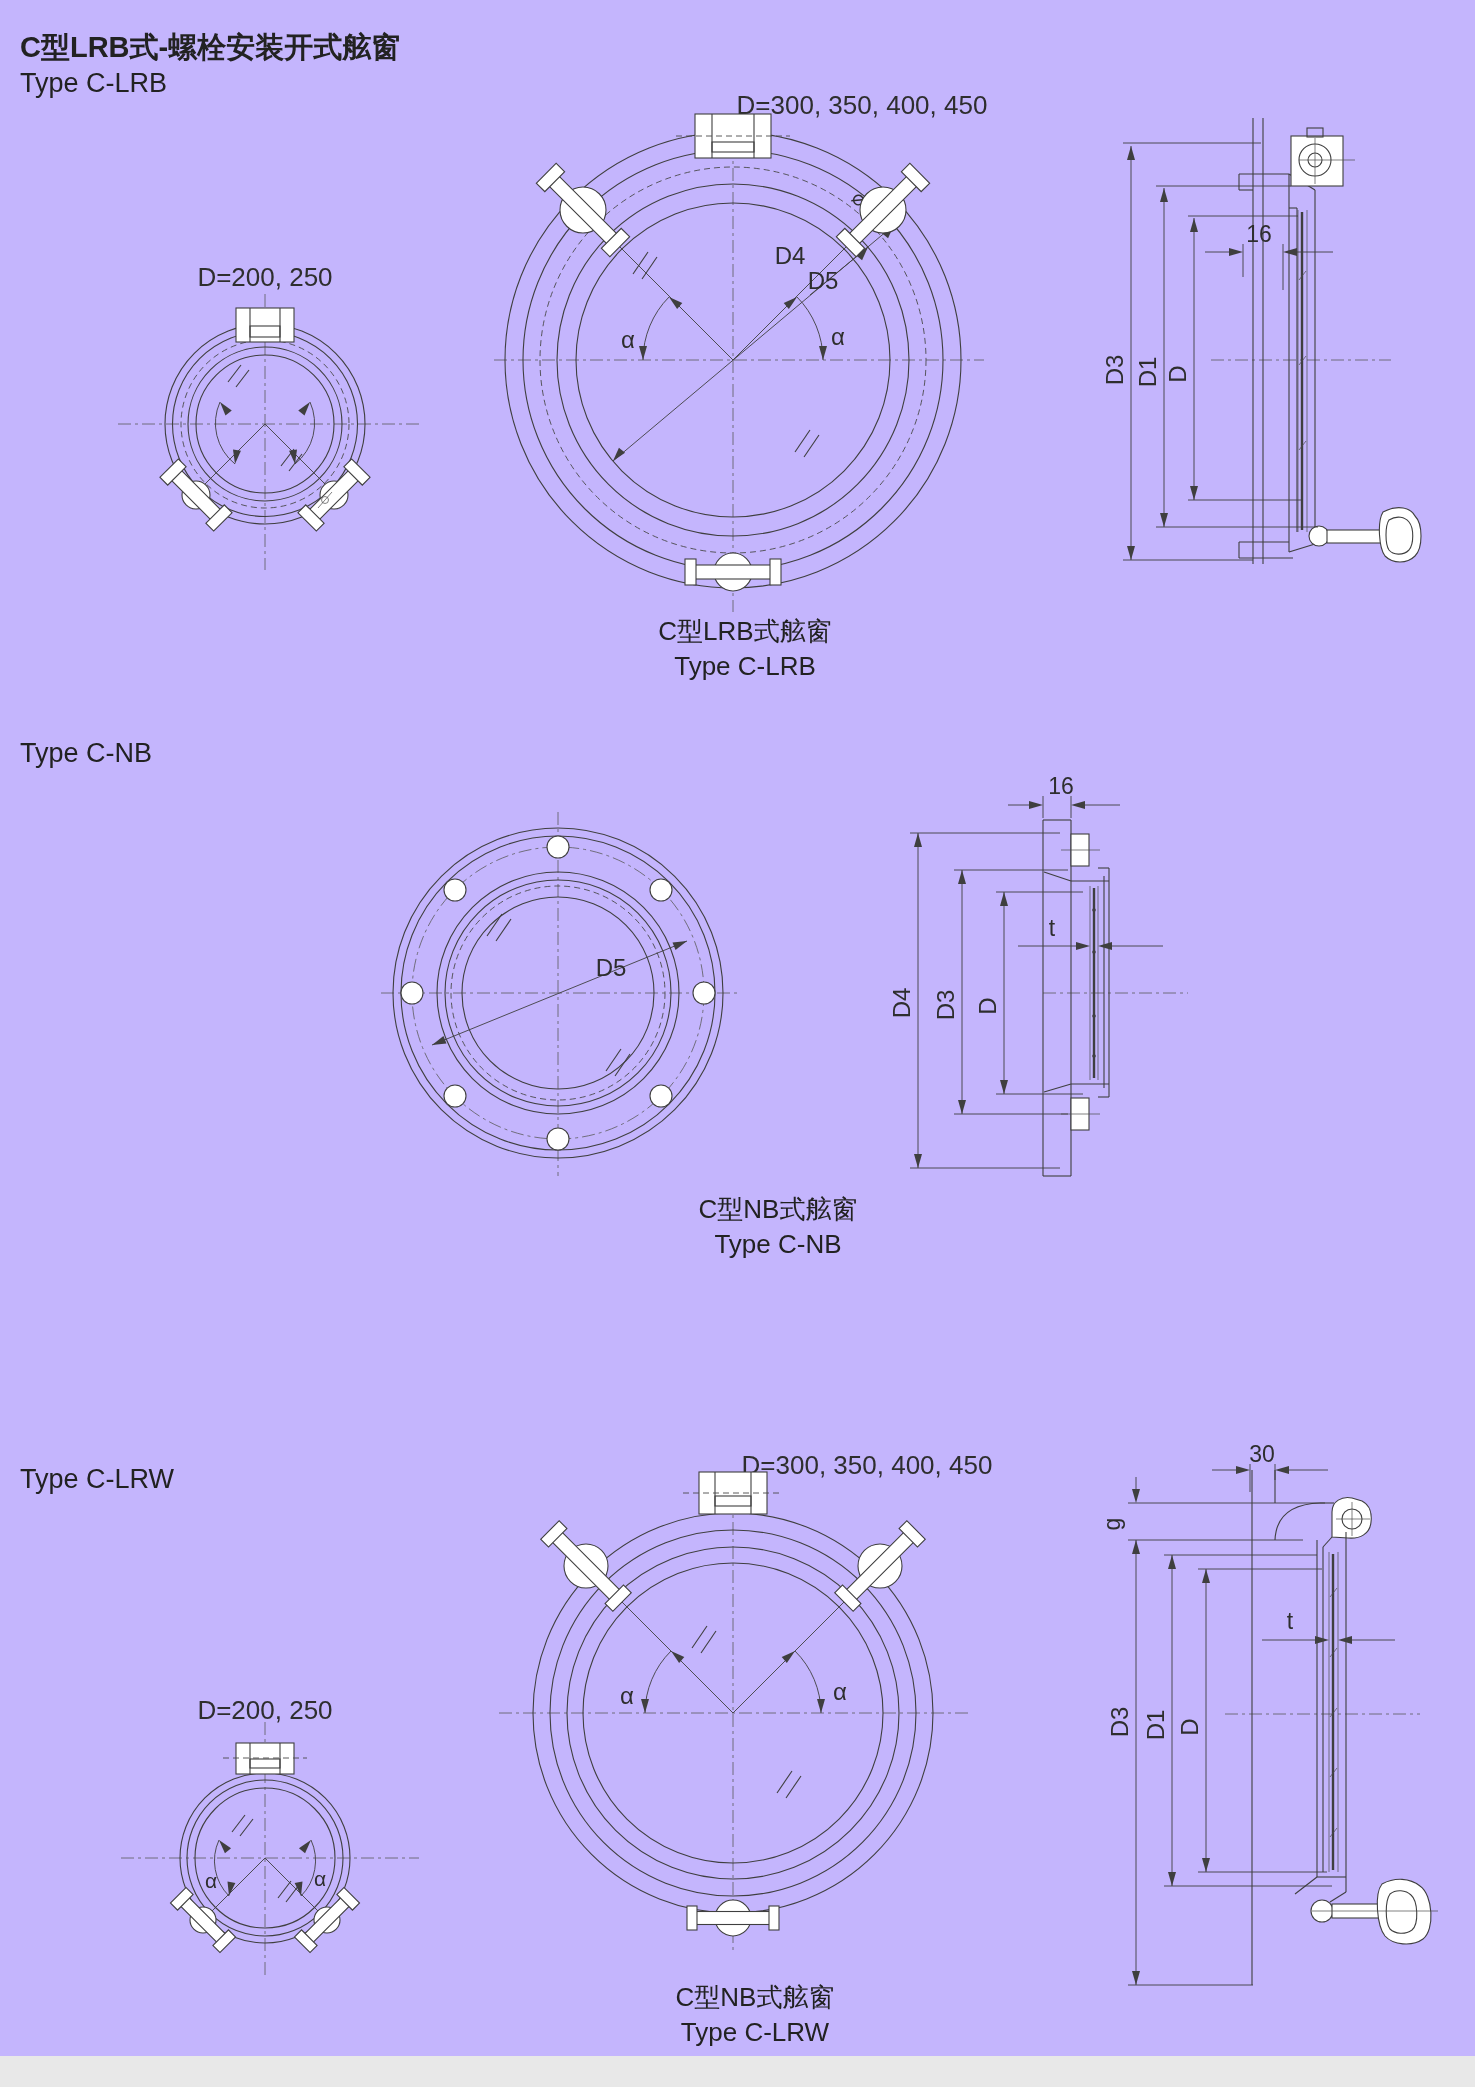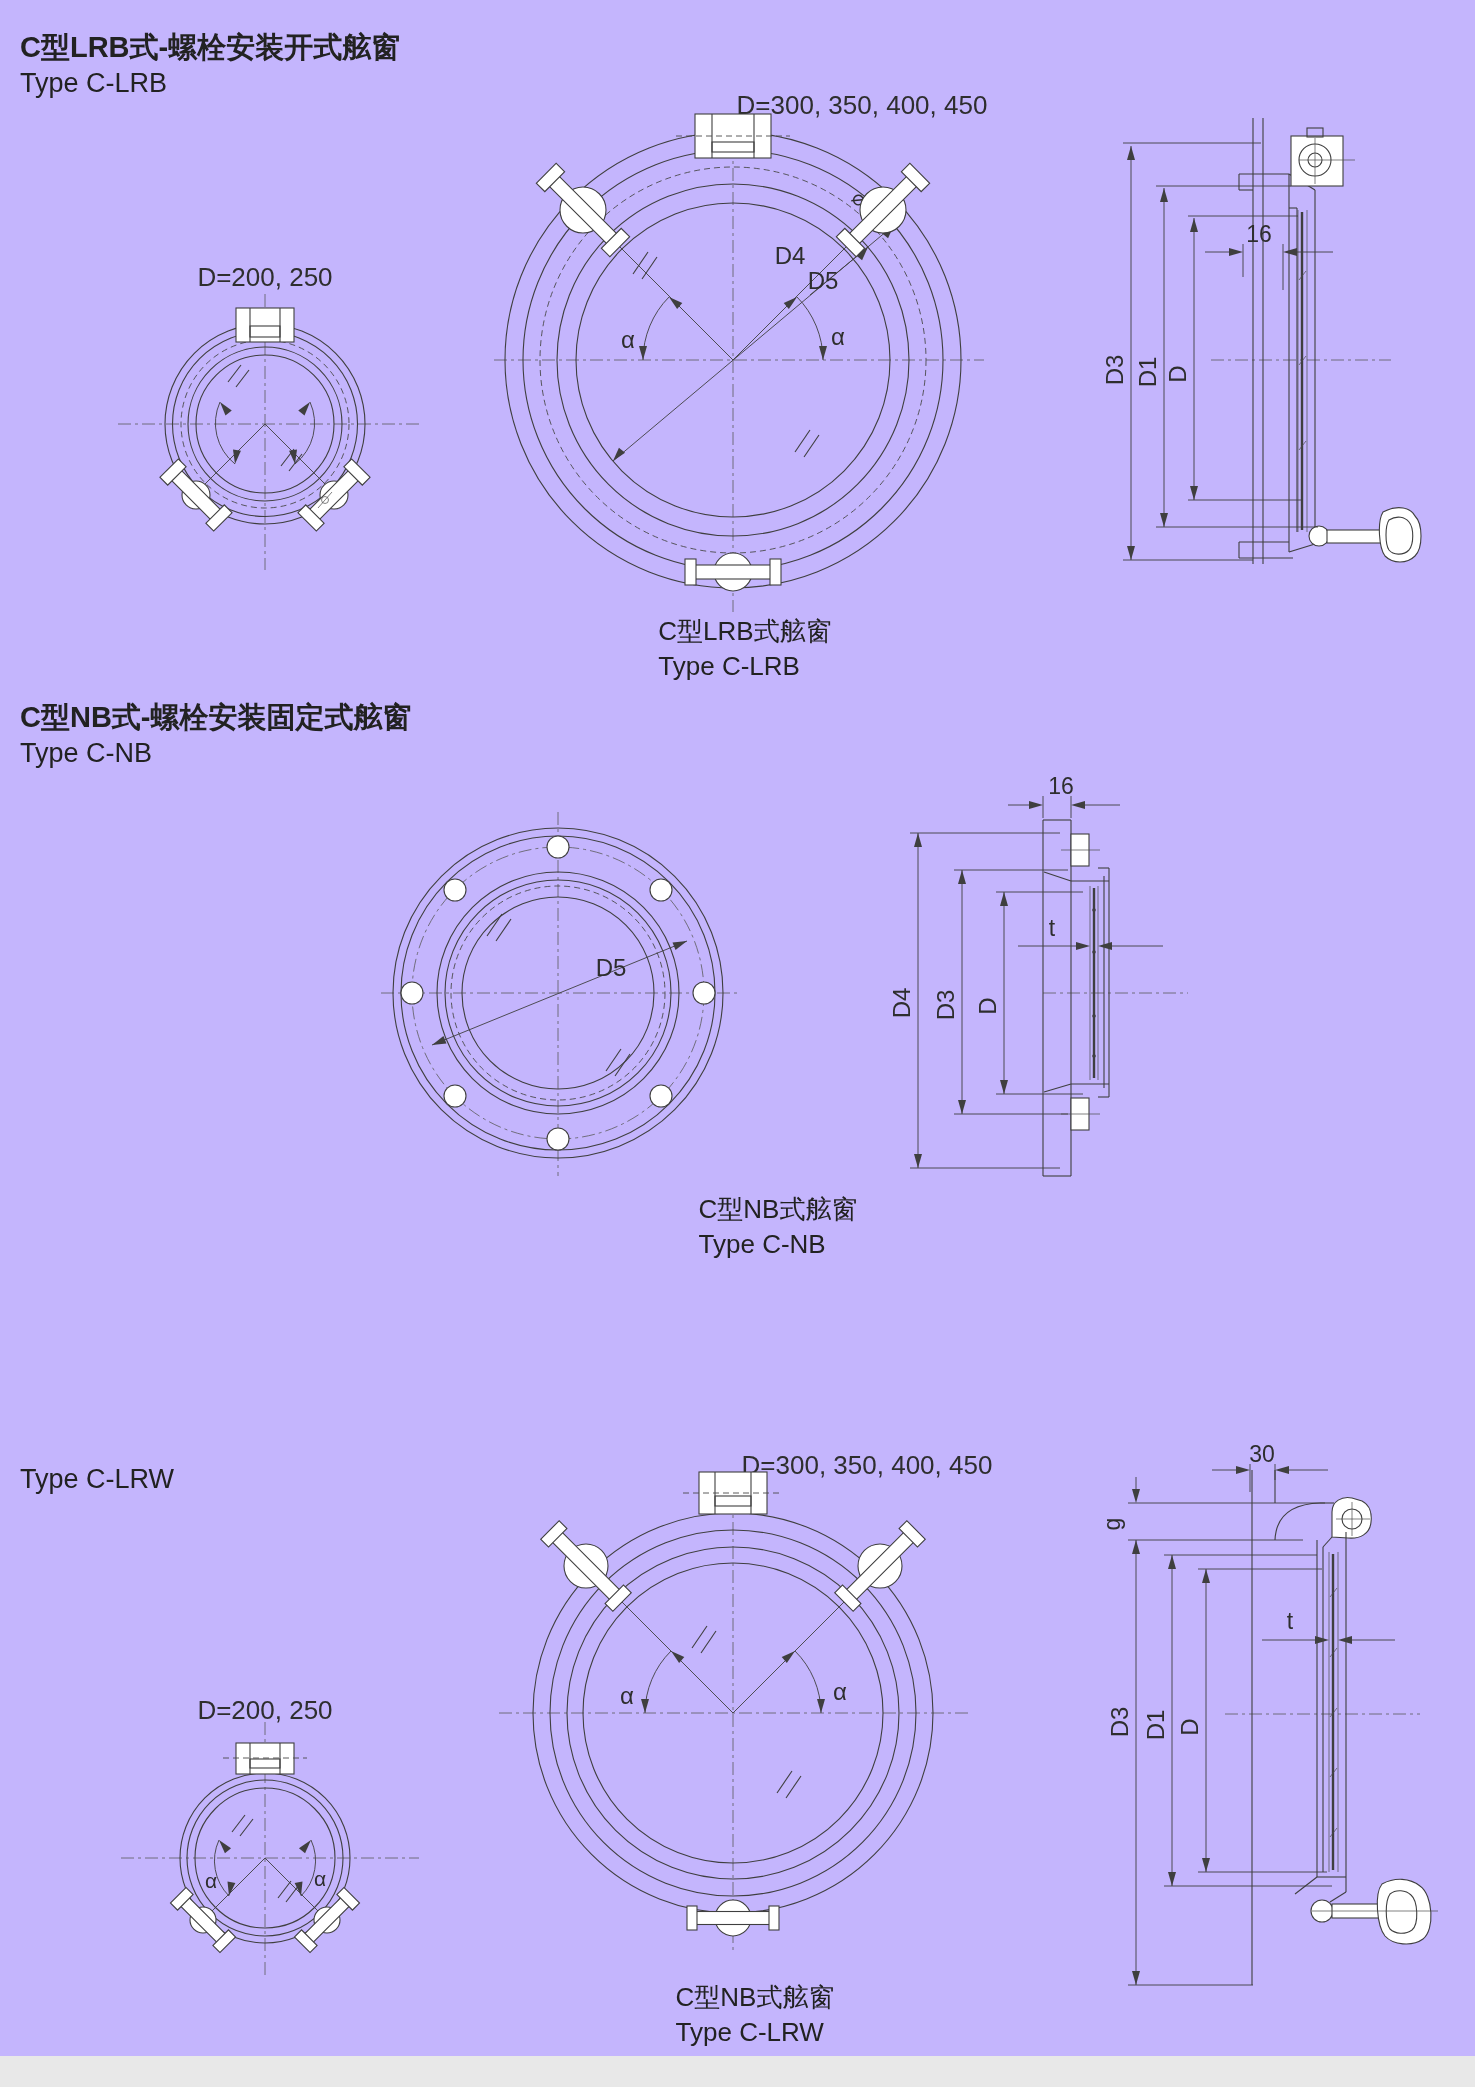--- a/index.html
+++ b/index.html
@@ -1,21 +1,21 @@
 <!DOCTYPE html>
 <html><head>
 <meta charset="utf-8">
 <style>
   html,body{margin:0;padding:0;background:#e8e8e8;}
   #page{position:relative;width:1475px;height:2056px;background:#c4b5fd;overflow:hidden;
         font-family:"Liberation Sans",sans-serif;}
   .heading-zh{position:absolute;font-size:29px;font-weight:600;color:#222;white-space:nowrap;}
   .heading-en{position:absolute;font-size:27px;font-weight:500;color:#222;white-space:nowrap;}
   .dia-label{position:absolute;transform:translateX(-50%);font-size:26px;color:#2e2e2e;white-space:nowrap;}
-  .caption{position:absolute;transform:translateX(-50%);text-align:left;color:#222;}
+  .caption{position:absolute;transform:translateX(-50%);text-align:center;color:#222;}
   .caption .zh{font-size:26px;line-height:1.35;}
   .caption .en{font-size:26px;line-height:1.35;}
   svg{position:absolute;overflow:visible;}
   .ln{fill:none;stroke:#3f3f3f;stroke-width:1.1px;}
   .thk{fill:none;stroke:#3f3f3f;stroke-width:2.4px;}
   .thin{fill:none;stroke:#4a4a4a;stroke-width:0.7px;}
   .cl{fill:none;stroke:#5a5a5a;stroke-width:0.8px;stroke-dasharray:13 4 3 4;}
   .ds{fill:none;stroke:#4a4a4a;stroke-width:0.9px;stroke-dasharray:6 4;}
   .dl{fill:none;stroke:#3f3f3f;stroke-width:0.9px;}
   .wh{fill:#ffffff;stroke:#3f3f3f;stroke-width:1.1px;}
@@ -238,21 +238,20 @@
         <line class="dl" x1="95" y1="388" x2="210" y2="388"></line>
       <text class="dim" transform="translate(93,262) rotate(-90)" text-anchor="middle">D</text>
     </g>
   </svg>
 
   <div class="caption" style="left:745px;top:614px">
     <div class="zh">C型LRB式舷窗</div>
     <div class="en">Type C-LRB</div>
   </div>
 
-  <div class="heading-zh" style="left:20px;top:698px">C型NB式-螺栓安装固定式舷窗</div>
   <div class="heading-en" style="left:20px;top:738px">Type C-NB</div>
 
   <svg style="left:375px;top:806px" width="370" height="376" viewBox="0 0 370 376">
     <g>
       <line class="cl" x1="183" y1="6" x2="183" y2="370"></line>
       <line class="cl" x1="6" y1="187" x2="364" y2="187"></line>
     </g>
     <g class="ln">
       <circle cx="183" cy="187" r="165"></circle>
         <circle cx="183" cy="187" r="157"></circle>

